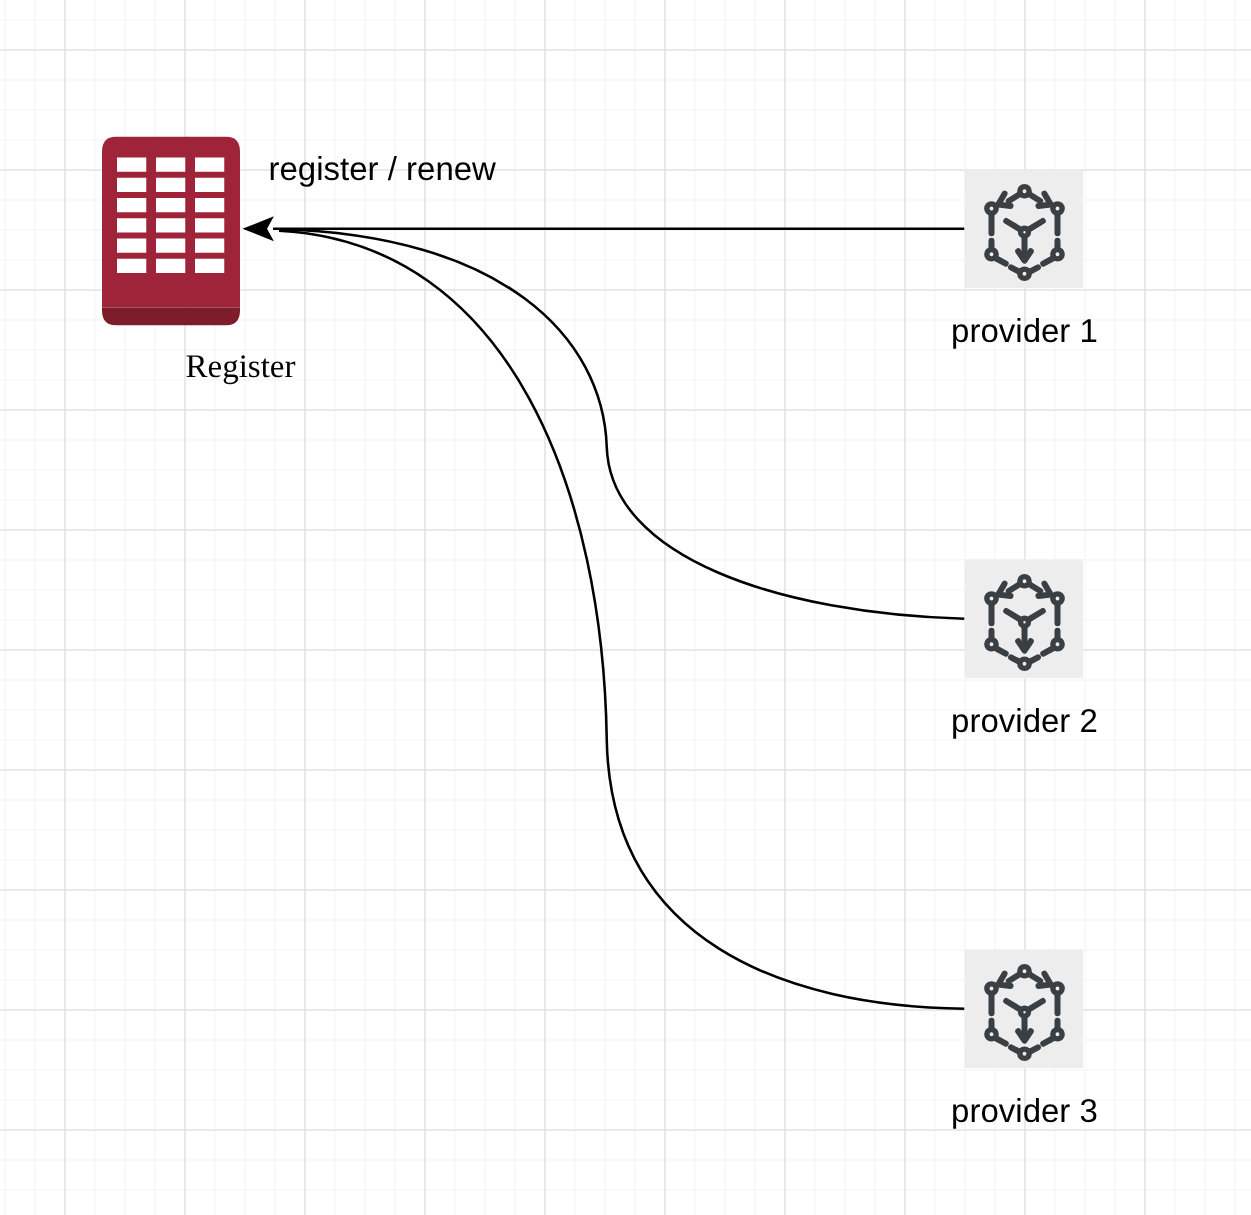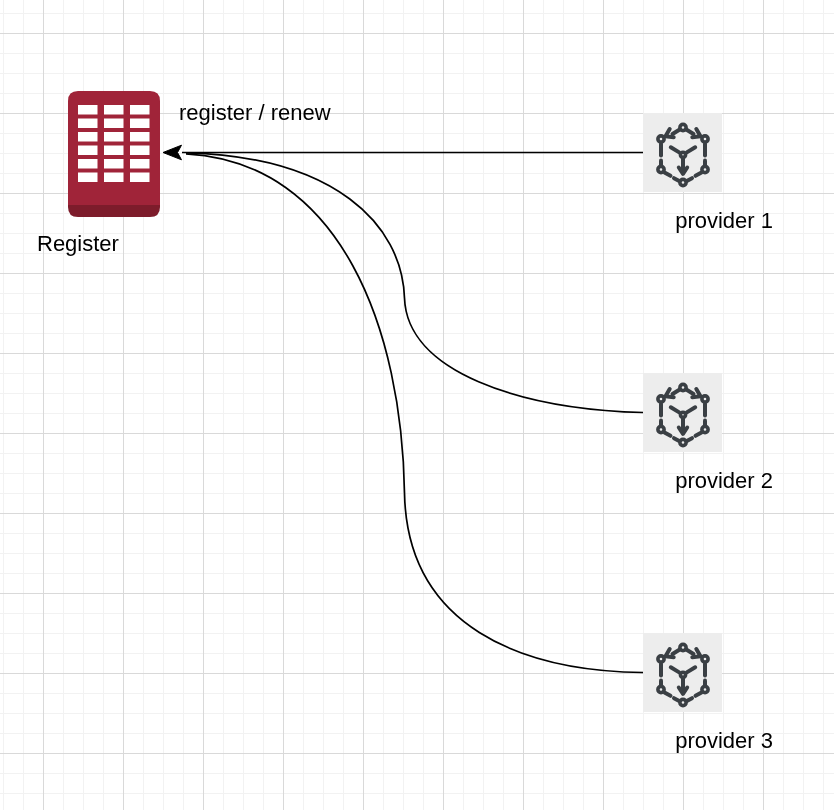--- a/index.html
+++ b/index.html
@@ -41,23 +41,23 @@
   .provider-3 { left: 643px; top: 633px; }
 
   .diagram-label {
     position: absolute;
     color: #000000;
     font-size: 22px;
     line-height: 1.2;
     white-space: nowrap;
     text-align: center;
   }
-  .register-label { left: 37px; top: 231px; width: 160px; text-align: left; }
+  .register-label { left: 37px; top: 231px; width: 160px; text-align: right; font-family: Liberation Serif, serif; }
   .edge-action-label { left: 179px; top: 100px; }
-  .provider-label { width: 180px; text-align: right; left: 593px; }
+  .provider-label { width: 180px; text-align: center; left: 593px; }
   .provider-label-1 { top: 208px; }
   .provider-label-2 { top: 468px; }
   .provider-label-3 { top: 728px; }
 </style>
 </head>
 <body>
 
 <div class="canvas">
 
   <svg width="0" height="0" style="position:absolute" aria-hidden="true">

